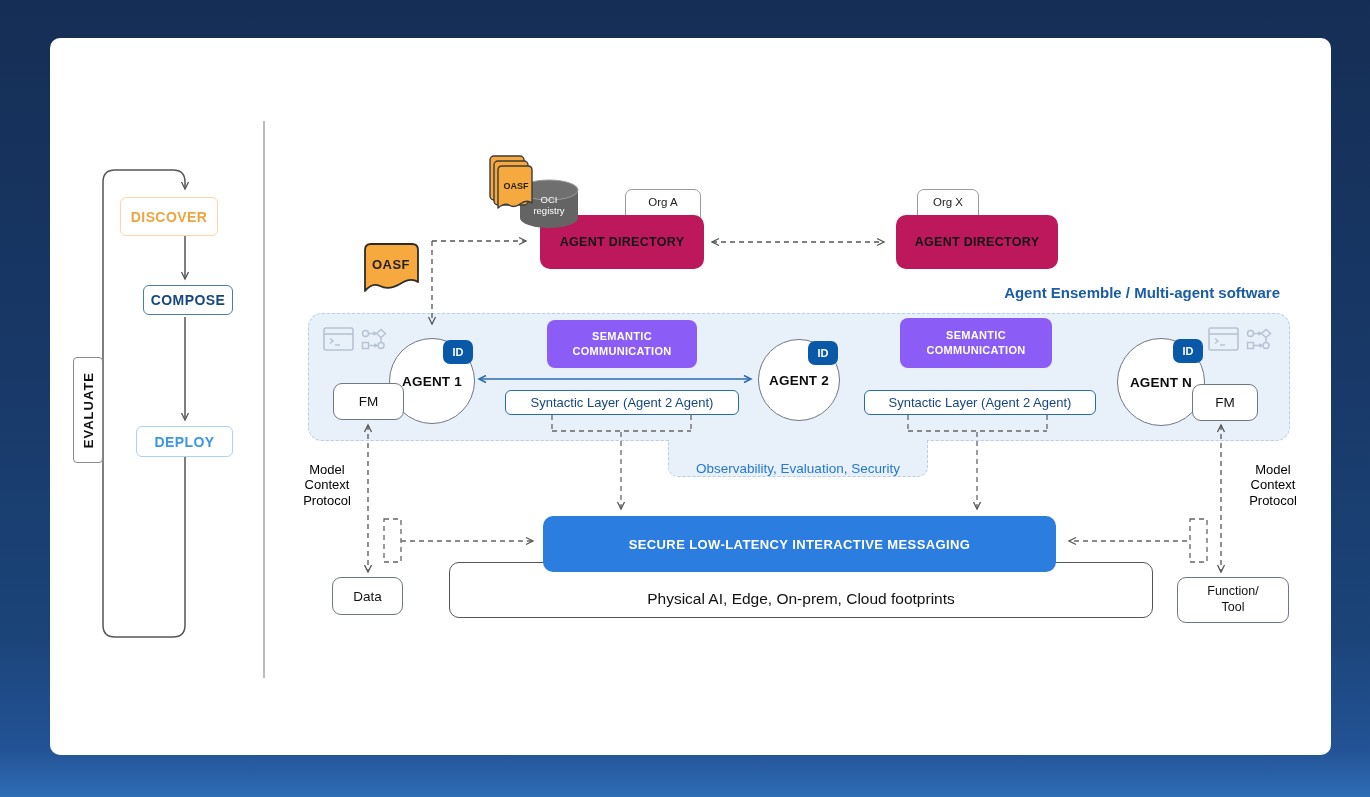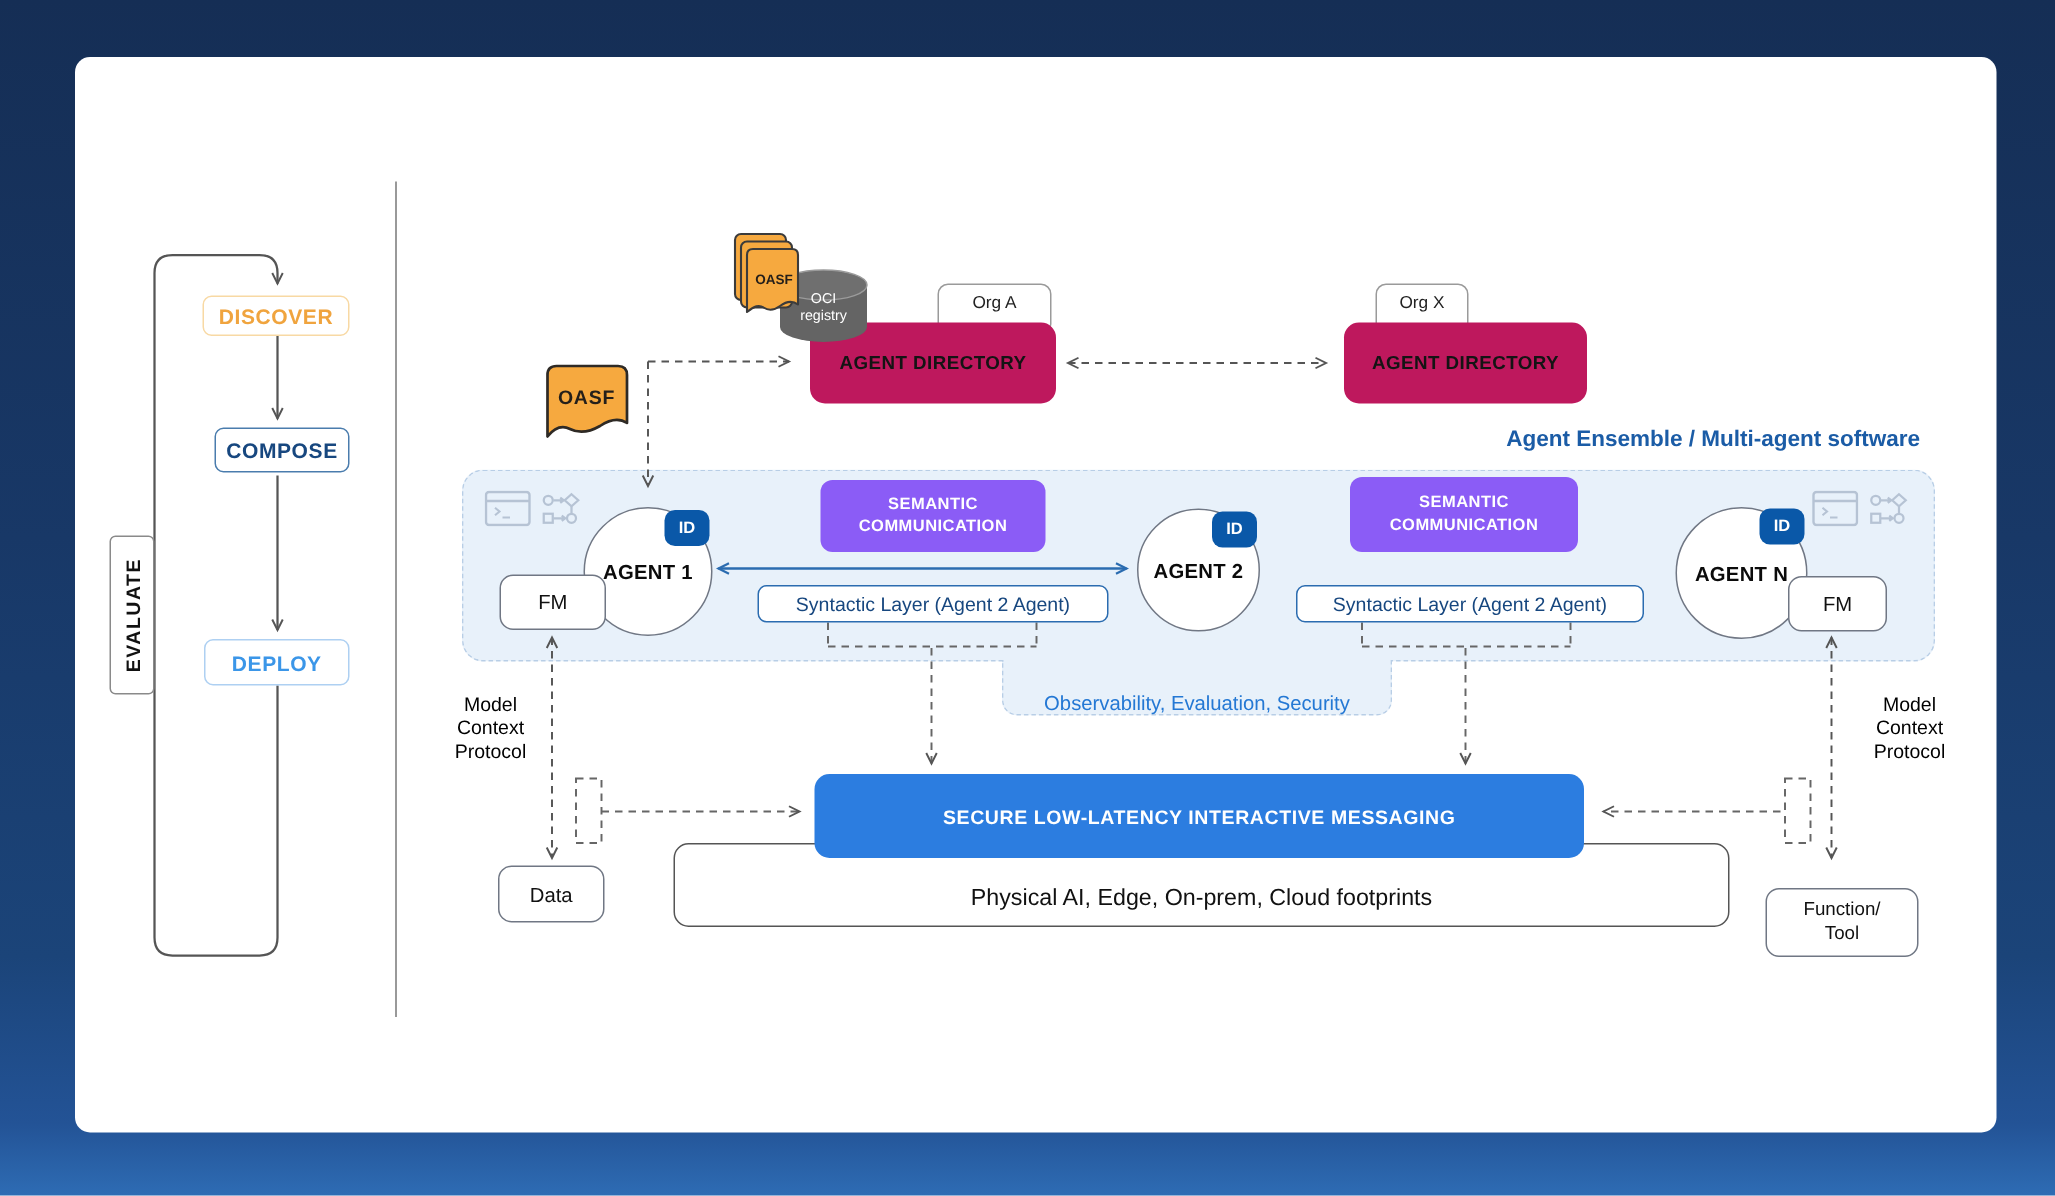--- a/index.html
+++ b/index.html
@@ -9,21 +9,21 @@
     background:linear-gradient(180deg,#152e55 0%, #183867 45%, #1b4479 80%, #235396 94%, #2e6cb4 100%);
     position:relative;
   }
   .abs { position:absolute; }
   .canvas { left:50px; top:38px; width:1281px; height:717px; background:#ffffff; border-radius:10px; z-index:0; }
   svg.wires { left:0; top:0; width:1370px; height:797px; z-index:1; pointer-events:none; }
 
   
   .step { z-index:2; background:#fff; border-radius:6px; display:flex; align-items:center; justify-content:center;
           font-weight:700; letter-spacing:.4px; }
-  .discover { left:135px; top:197px; width:98px; height:27px; border:1.5px solid #f8d9a4; color:#f0a43e; font-size:14px; }
+  .discover { left:120px; top:197px; width:98px; height:39px; border:1.5px solid #f8d9a4; color:#f0a43e; font-size:14px; }
   .compose  { left:143px; top:285px; width:90px; height:30px; border:1.5px solid #4a7cad; color:#17477f; font-size:14px; }
   .deploy   { left:136px; top:426px; width:97px; height:31px; border:1.5px solid #aed0f2; color:#3b96e8; font-size:14px; }
   .evaluate { left:73px; top:357px; width:30px; height:106px; border:1px solid #8a8a8a; border-radius:4px; z-index:2;
               background:#fff; display:flex; align-items:center; justify-content:center; }
   .evaluate span { writing-mode:vertical-rl; transform:rotate(180deg); font-weight:700; font-size:13px; letter-spacing:1px; color:#111; }
 
   
   .orgtab { z-index:2; background:#fff; border:1.2px solid #9a9a9a; border-radius:7px; font-size:11.5px; color:#222;
             display:flex; justify-content:center; padding-top:6px; }
   .org-a { left:625px; top:189px; width:76px; height:34px; }
@@ -73,21 +73,21 @@
   .mcp { z-index:2; width:62px; text-align:center; font-size:13px; color:#000000; line-height:1.18; }
   .mcp-left  { left:296px; top:462px; }
   .mcp-right { left:1242px; top:462px; }
   .messaging { left:543px; top:516px; width:513px; height:56px; background:#2C7DE0; border-radius:10px; z-index:3;
                display:flex; align-items:center; justify-content:center; color:#fff; font-weight:700; font-size:13px;
                letter-spacing:.4px; }
   .footprints { left:449px; top:562px; width:704px; height:56px; background:#fff; border:1.4px solid #555; border-radius:10px;
                 z-index:2; display:flex; align-items:center; justify-content:center; padding-top:18px;
                 font-size:15.5px; color:#111; }
   .data { left:332px; top:577px; width:71px; height:38px; }
-  .functool { left:1177px; top:577px; width:102px; height:46px; flex-direction:column; font-size:12.5px; line-height:1.25;margin-top:15px; }
+  .functool { left:1177px; top:577px; width:112px; height:46px; flex-direction:column; font-size:12.5px; line-height:1.25; }
 </style>
 </head>
 <body>
 
 <div class="abs canvas"></div>
 <div class="abs ensemble"></div>
 <div class="abs obs-tab">
   <span>Observability, Evaluation, Security</span>
 </div>
 

